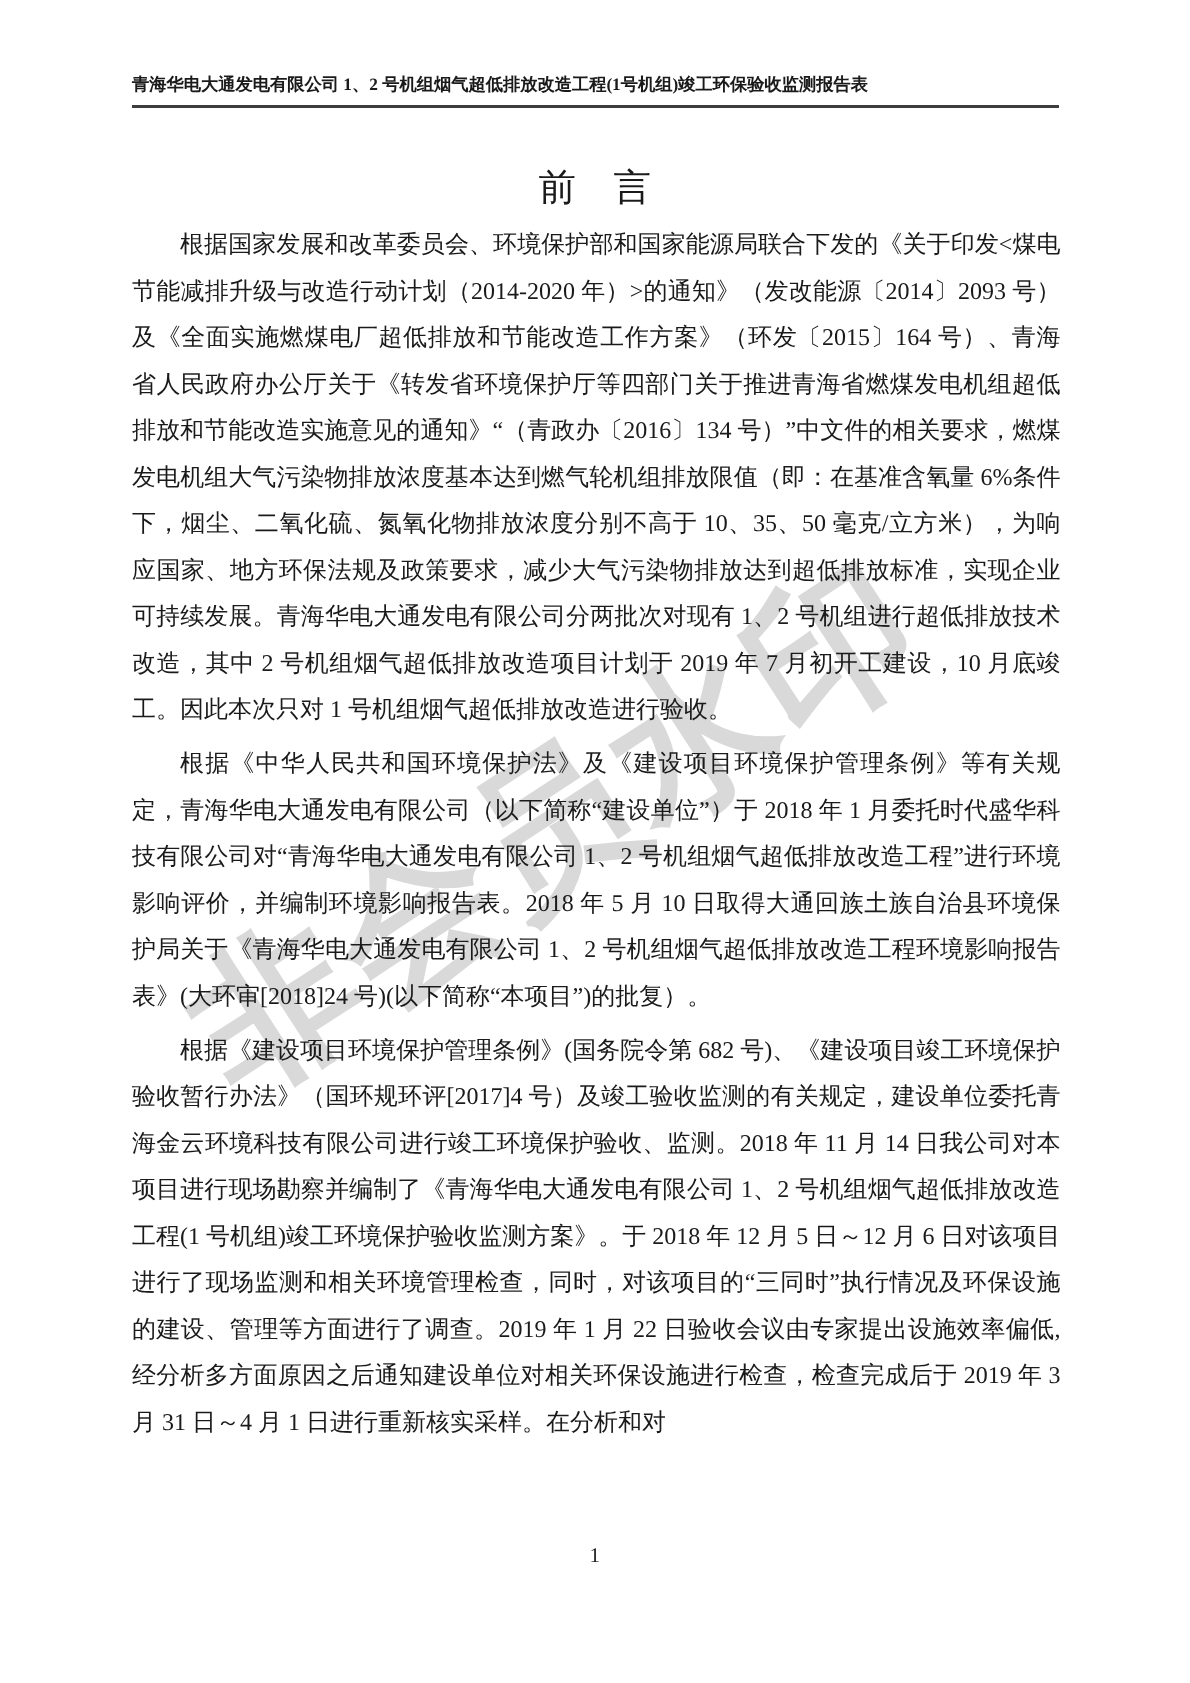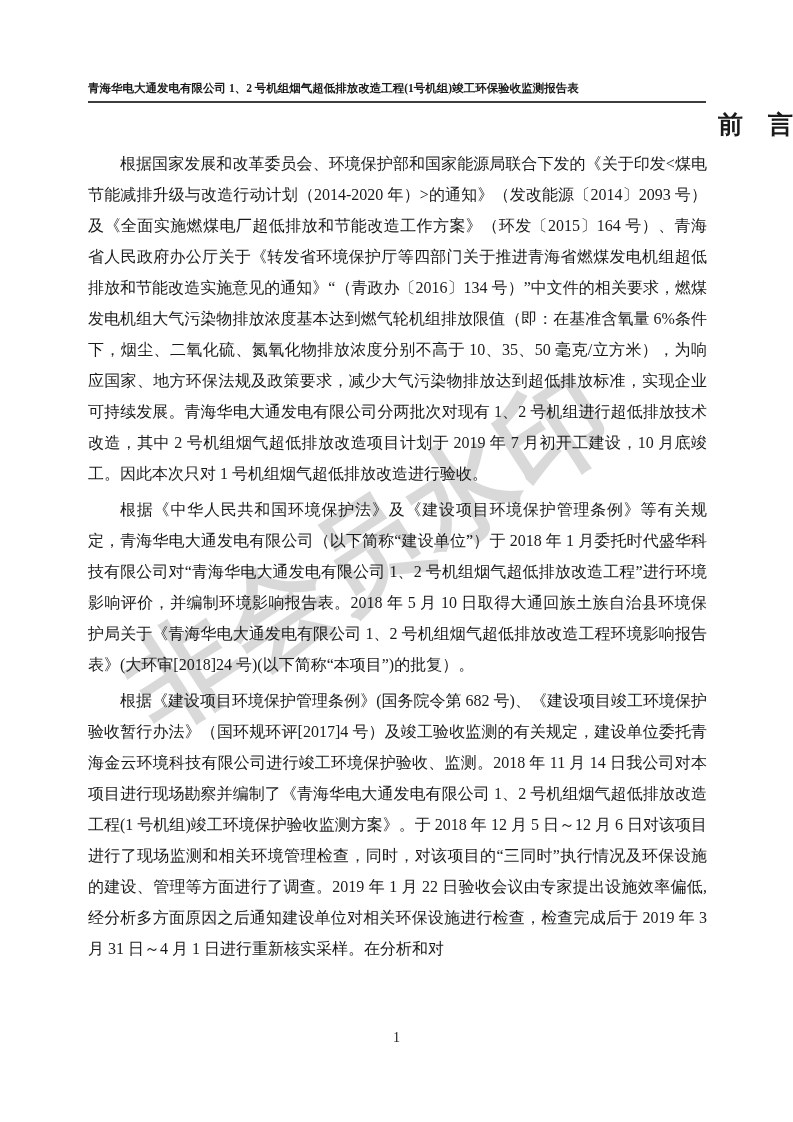--- a/index.html
+++ b/index.html
@@ -35,31 +35,30 @@
     position: absolute;
     left: 88px;
     width: 618px;
     top: 49px;
     font-size: 11.5px;
     font-weight: bold;
     line-height: 16px;
     padding-bottom: 5px;
     border-bottom: 2px solid #3d3d3d;
     z-index: 1;
-    margin-top: 31px;
   }
   .title {
     position: absolute;
     left: 0;
     top: 108px;
     width: 100%;
     margin: 0;
-    text-align: right;
+    text-align: center;
     font-size: 25px;
-    font-weight: bold;
+    font-weight: normal;
     z-index: 1;
   }
   .content {
     position: absolute;
     left: 88px;
     top: 148px;
     width: 619px;
     font-size: 16px;
     line-height: 31px;
     text-align: justify;

